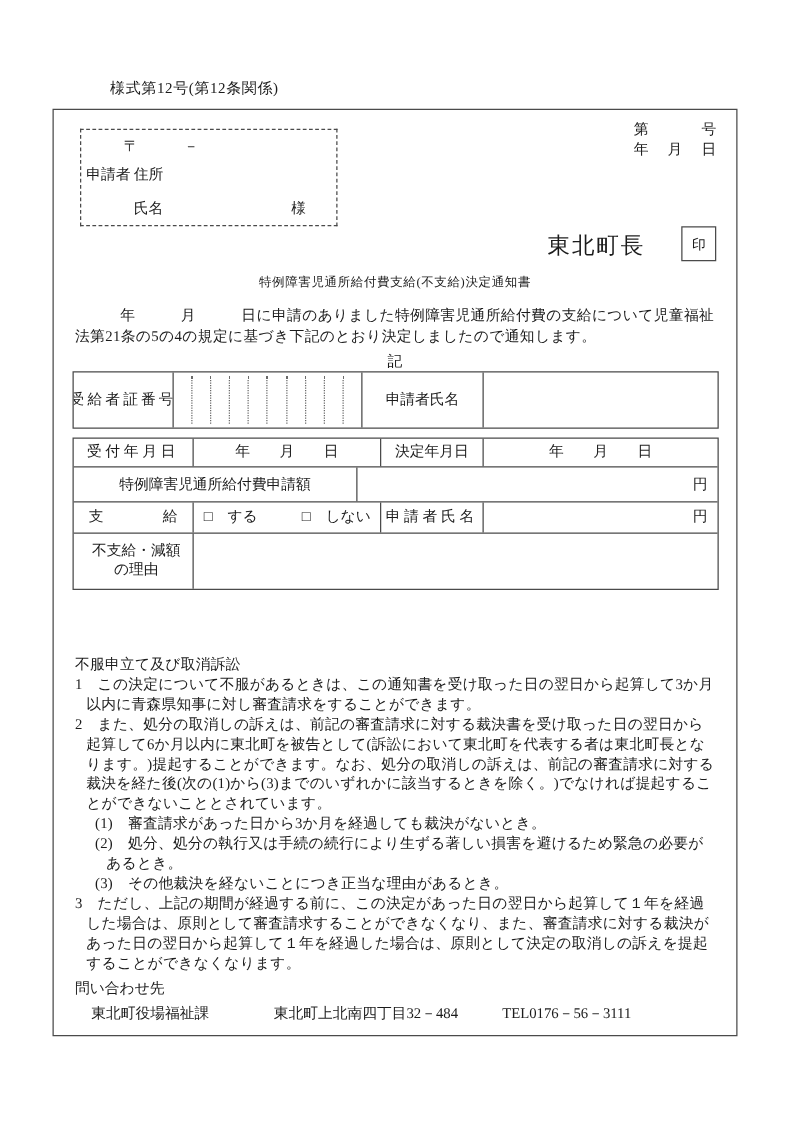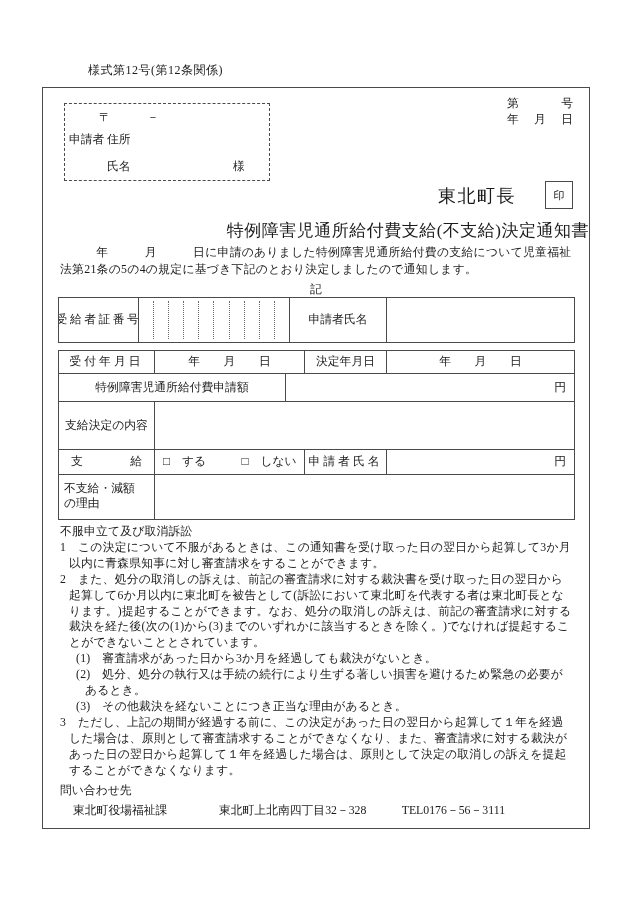--- a/index.html
+++ b/index.html
@@ -23,31 +23,31 @@
   .honorific{left:168px;top:55px;}
 
   
   .docref{left:464px;top:7px;width:66px;line-height:16px;}
   .docref .line{display:flex;justify-content:space-between;}
 
   .issuer{left:352px;top:96px;letter-spacing:1.5px;font-size:18px;white-space:nowrap;margin-left:43px;}
   .seal{left:502px;top:93px;width:26px;height:26px;border:1px solid #4a4a4a;
         display:flex;align-items:center;justify-content:center;font-size:11px;}
 
-  .doc-title{left:0;top:131px;width:100%;text-align:right;font-size:17px;letter-spacing:0.5px;}
+  .doc-title{left:0;top:131px;width:100%;text-align:center;font-size:10px;letter-spacing:0.5px;}
   .intro{left:17px;top:156px;width:514px;line-height:17px;letter-spacing:0.3px;}
   .ki{left:0;top:194px;width:100%;text-align:center;}
 
   
   .tbl{border:1px solid #4a4a4a;box-sizing:border-box;}
   .trow{display:flex;border-top:1px solid #4a4a4a;box-sizing:border-box;}
   .trow:first-child{border-top:none;}
   .tcell{border-left:1px solid #4a4a4a;box-sizing:border-box;
          display:flex;align-items:center;justify-content:center;
-         white-space:nowrap;overflow:hidden;}
+         white-space:nowrap;overflow:hidden;text-align:center;}
   .tcell:first-child{border-left:none;}
   .w95{width:95px;} .w150{width:150px;} .w82{width:82px;} .w188{flex:1;}
   .w79{width:79px;} .w151{width:151px;} .w97{width:97px;}
   .w226{width:226px;} .rest{flex:1;}
   .h22{height:22px;} .h28{height:28px;} .h48{height:48px;} .h25{height:25px;} .h45{height:45px;}
 
   .t1{left:15px;top:209px;width:517px;}
   .t1 .trow{height:44px;}
   .ls2{letter-spacing:2.5px;} .ls3{letter-spacing:3px;}
   .digits{display:flex;width:100%;height:100%;padding:3px 0;box-sizing:border-box;}
@@ -138,24 +138,20 @@
         <div class="tcell w82">決定年月日</div>
         <div class="tcell w188">年　　月　　日</div>
       </div>
       <div class="trow h28">
         <div class="tcell w226">特例障害児通所給付費申請額</div>
         <div class="tcell rest cell-right">
           <span></span>
           <span>円</span>
         </div>
       </div>
-      <div class="trow h48">
-        <div class="tcell w95">支給決定の内容</div>
-        <div class="tcell rest"></div>
-      </div>
       <div class="trow h25">
         <div class="tcell w95 cell-justify">
           <span>支</span>
           <span>給</span>
         </div>
         <div class="tcell w150 cell-left">□　する　　　□　しない</div>
         <div class="tcell w82 ls3">申請者氏名</div>
         <div class="tcell w188 cell-right">
           <span></span>
           <span>円</span>
@@ -177,19 +173,19 @@
       <p class="hang2">(1)　審査請求があった日から3か月を経過しても裁決がないとき。</p>
       <p class="hang2">(2)　処分、処分の執行又は手続の続行により生ずる著しい損害を避けるため緊急の必要があるとき。</p>
       <p class="hang2">(3)　その他裁決を経ないことにつき正当な理由があるとき。</p>
       <p class="hang1">3　ただし、上記の期間が経過する前に、この決定があった日の翌日から起算して１年を経過した場合は、原則として審査請求することができなくなり、また、審査請求に対する裁決があった日の翌日から起算して１年を経過した場合は、原則として決定の取消しの訴えを提起することができなくなります。</p>
     </div>
 
     <div class="abs contact">
       <div>問い合わせ先</div>
       <div class="contact-row">
         <span class="contact-office">東北町役場福祉課</span>
-        <span class="contact-address">東北町上北南四丁目32－328</span>
+        <span class="contact-address">東北町上北南四丁目32－484</span>
         <span class="contact-tel">TEL0176－56－3111</span>
       </div>
     </div>
 
   </div>
 </div>
 
 </body></html>

